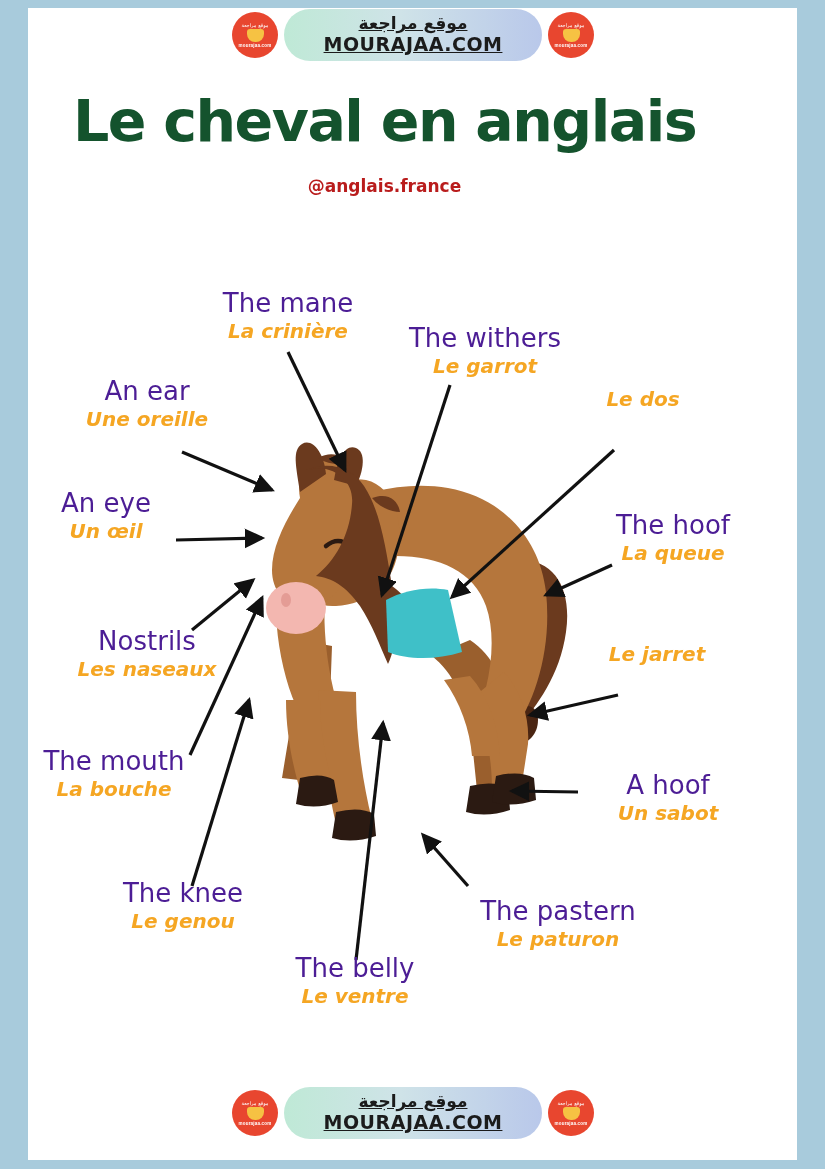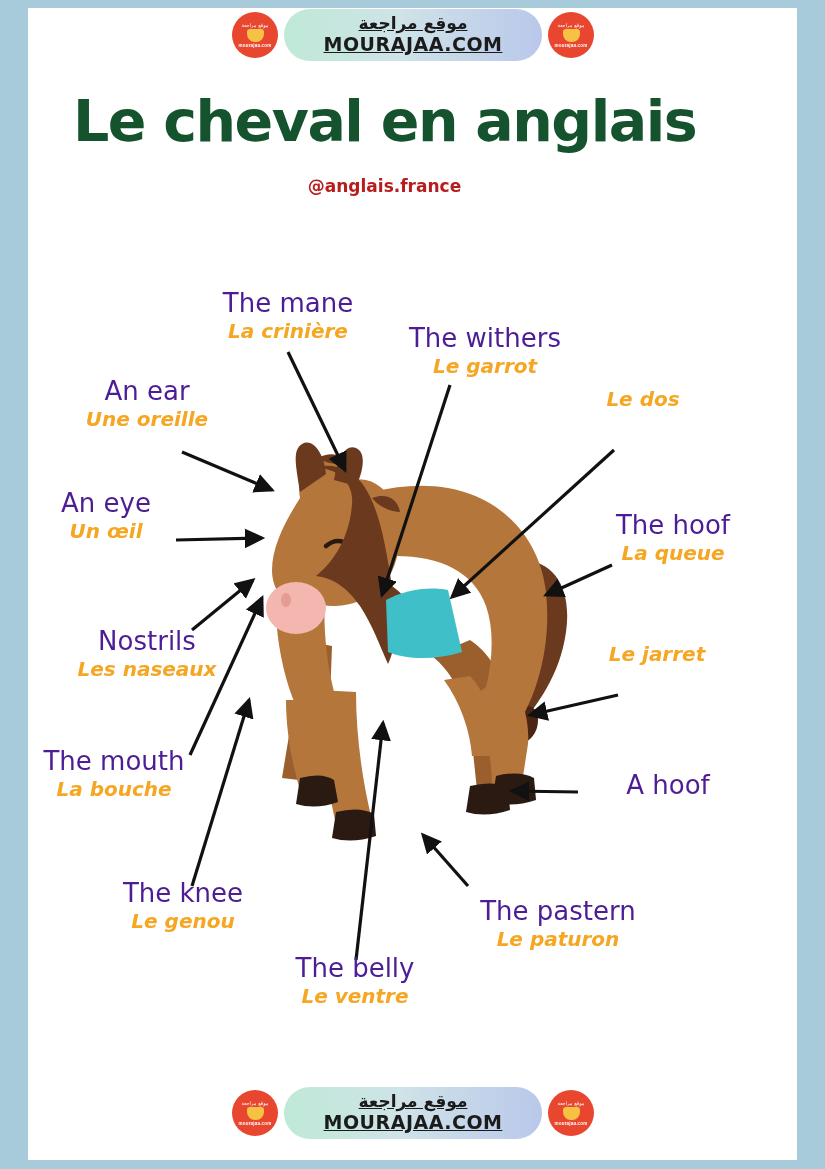--- a/index.html
+++ b/index.html
@@ -274,20 +274,21 @@
     <div class="fr">Le jarret</div>
   </div>
 
   <div class="label ta" style="left:8px; top:748px; width:212px;">
     <div class="en">The mouth</div>
     <div class="fr">La bouche</div>
   </div>
 
   <div class="label ta" style="left:584px; top:772px; width:168px;">
     <div class="en">A hoof</div>
+    <div class="fr">Un sabot</div>
   </div>
 
   <div class="label ta" style="left:88px; top:880px; width:190px;">
     <div class="en">The knee</div>
     <div class="fr">Le genou</div>
   </div>
 
   <div class="label ta" style="left:448px; top:898px; width:220px;">
     <div class="en">The pastern</div>
     <div class="fr">Le paturon</div>

